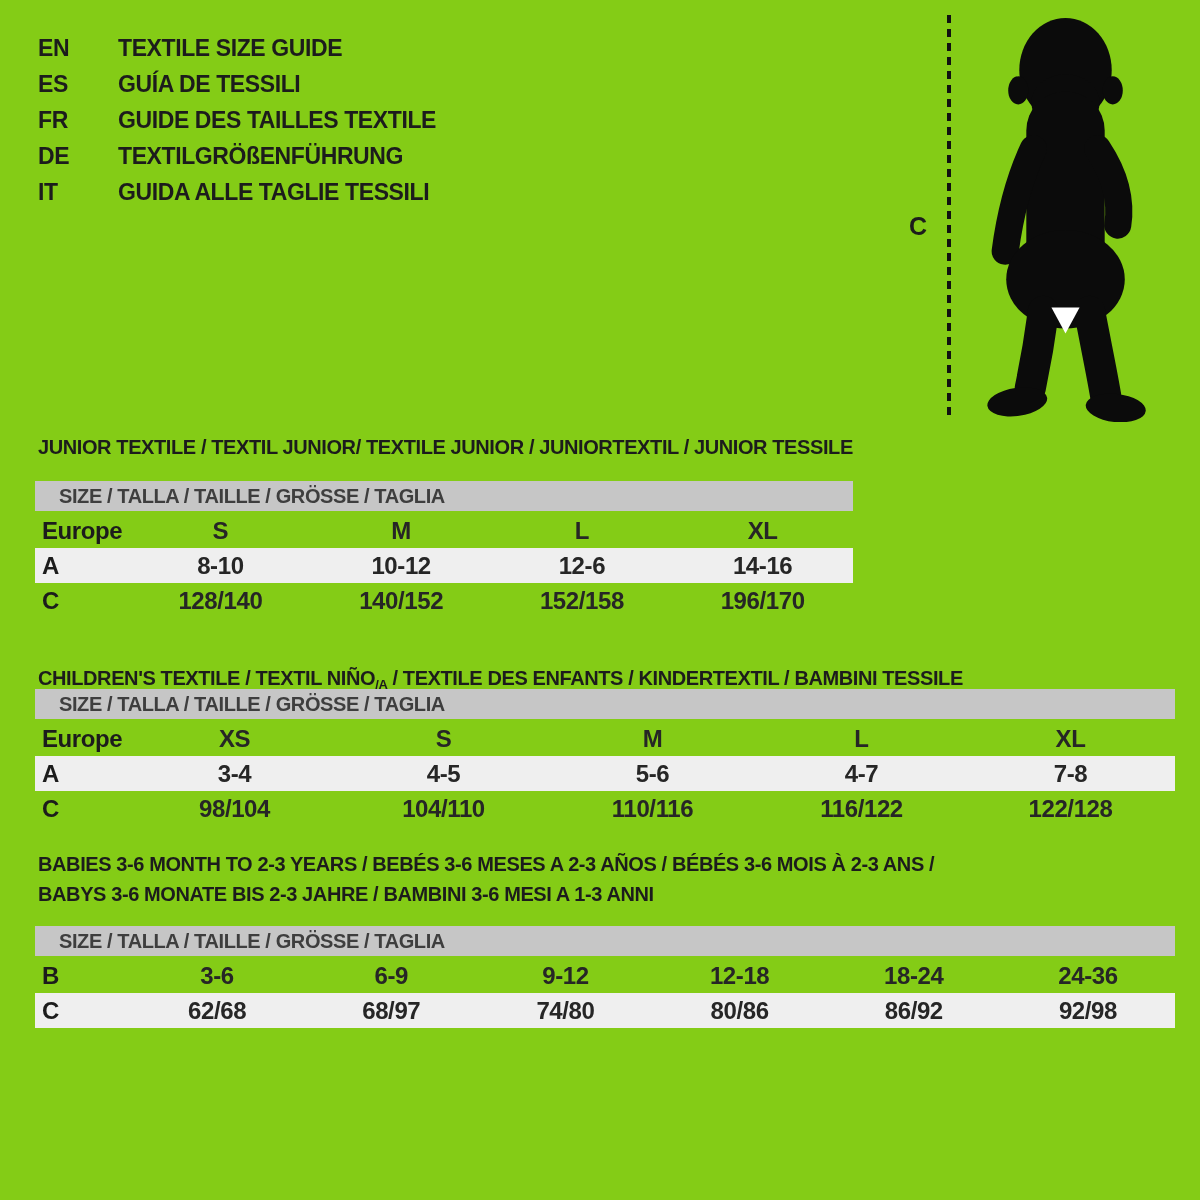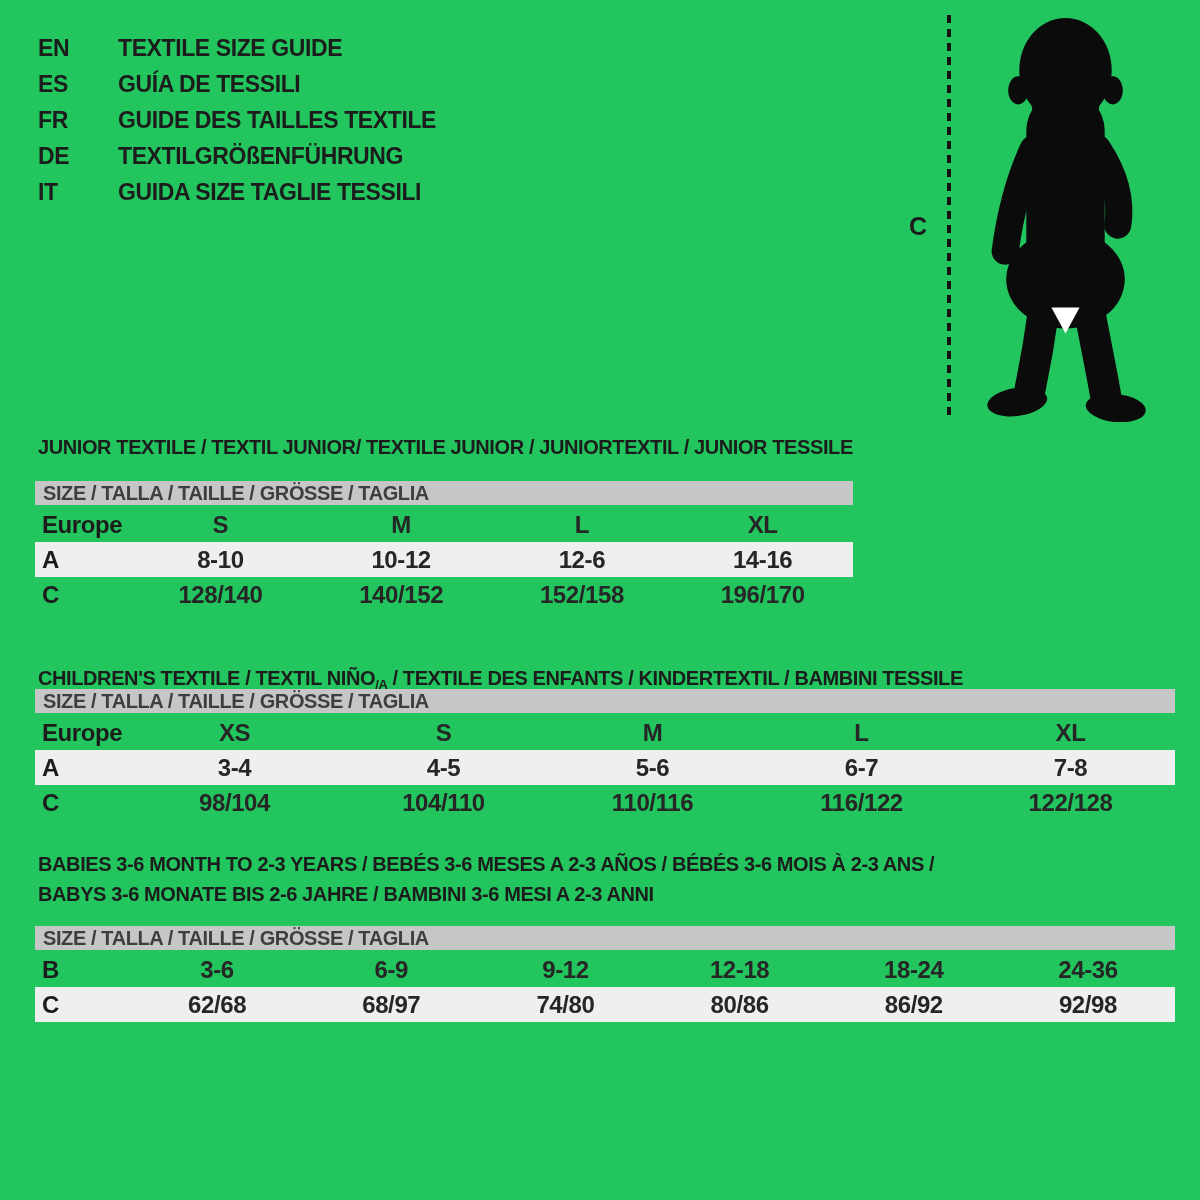--- a/index.html
+++ b/index.html
@@ -1,21 +1,21 @@
 <!DOCTYPE html>
 <html><head>
 <meta charset="utf-8">
 <style>
   * { margin: 0; padding: 0; box-sizing: border-box; }
   html, body { background: #ffffff; }
   .page {
     position: relative;
     width: 1200px;
     height: 1200px;
-    background: #22c55e;
+    background: #84cc16;
     overflow: hidden;
     font-family: "Liberation Sans", sans-serif;
     color: #1c1c1c;
     letter-spacing: -0.4px;
   }
 
   
   .lang-block { position: absolute; left: 38px; top: 30px; }
   .lang-row { display: flex; height: 36px; align-items: center; }
   .lang-code { width: 80px; font-size: 23px; font-weight: bold; }
@@ -31,22 +31,22 @@
   .section-heading {
     position: absolute; left: 38px;
     font-size: 20px; font-weight: bold; white-space: nowrap;
   }
   .section-heading sub { font-size: 13px; vertical-align: -4px; }
   .heading-2line { line-height: 30px; }
 
   
   .size-table { position: absolute; left: 35px; }
   .tbl-header {
-    height: 24px; background: #c6c6c6; margin-bottom: 2px;
-    display: flex; align-items: center; padding-left: 8px;
+    height: 30px; background: #c6c6c6; margin-bottom: 2px;
+    display: flex; align-items: center; padding-left: 24px;
     font-size: 20px; font-weight: bold; color: #3e3e3e; white-space: nowrap;
   }
   .tbl-row { height: 35px; display: flex; align-items: center; font-size: 24px; }
   .tbl-row.alt { background: #efefef; }
   .row-label { width: 95px; padding-left: 7px; font-weight: bold; }
   .cell { flex: 1; text-align: center; font-weight: bold; color: #262626; }
 
   
   .legend { position: absolute; left: 38px; top: 1073px; }
   .legend-line { font-size: 20px; font-weight: bold; line-height: 30px; white-space: nowrap; }
@@ -68,21 +68,21 @@
     <div class="lang-row">
       <span class="lang-code">FR</span>
       <span class="lang-label">GUIDE DES TAILLES TEXTILE</span>
     </div>
     <div class="lang-row">
       <span class="lang-code">DE</span>
       <span class="lang-label">TEXTILGRÖßENFÜHRUNG</span>
     </div>
     <div class="lang-row">
       <span class="lang-code">IT</span>
-      <span class="lang-label">GUIDA SIZE TAGLIE TESSILI</span>
+      <span class="lang-label">GUIDA ALLE TAGLIE TESSILI</span>
     </div>
   </div>
 
   <div class="figure">
     <span class="height-label">C</span>
     <svg class="height-line" width="8" height="402" viewBox="0 0 8 402">
       <line x1="4" y1="0" x2="4" y2="402" stroke="#111111" stroke-width="4" stroke-dasharray="8 6"></line>
     </svg>
     <svg class="silhouette" width="205" height="412" viewBox="0 0 200 410">
       <g fill="#0b0b0b">
@@ -140,36 +140,36 @@
       <span class="cell">S</span>
       <span class="cell">M</span>
       <span class="cell">L</span>
       <span class="cell">XL</span>
     </div>
     <div class="tbl-row alt">
       <span class="row-label">A</span>
       <span class="cell">3-4</span>
       <span class="cell">4-5</span>
       <span class="cell">5-6</span>
-      <span class="cell">6-7</span>
+      <span class="cell">4-7</span>
       <span class="cell">7-8</span>
     </div>
     <div class="tbl-row">
       <span class="row-label">C</span>
       <span class="cell">98/104</span>
       <span class="cell">104/110</span>
       <span class="cell">110/116</span>
       <span class="cell">116/122</span>
       <span class="cell">122/128</span>
     </div>
   </div>
 
   <div class="section-heading heading-2line" style="top:849px;">
     <div>BABIES 3-6 MONTH TO 2-3 YEARS / BEBÉS 3-6 MESES A 2-3 AÑOS / BÉBÉS 3-6 MOIS À 2-3 ANS /</div>
-    <div>BABYS 3-6 MONATE BIS 2-6 JAHRE / BAMBINI 3-6 MESI A 2-3 ANNI</div>
+    <div>BABYS 3-6 MONATE BIS 2-3 JAHRE / BAMBINI 3-6 MESI A 1-3 ANNI</div>
   </div>
 
   <div class="size-table" style="top:926px; width:1140px;">
     <div class="tbl-header">SIZE / TALLA / TAILLE / GRÖSSE / TAGLIA</div>
     <div class="tbl-row">
       <span class="row-label">B</span>
       <span class="cell">3-6</span>
       <span class="cell">6-9</span>
       <span class="cell">9-12</span>
       <span class="cell">12-18</span>

